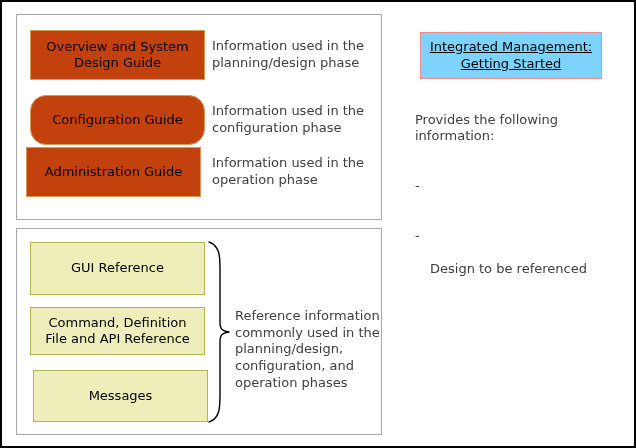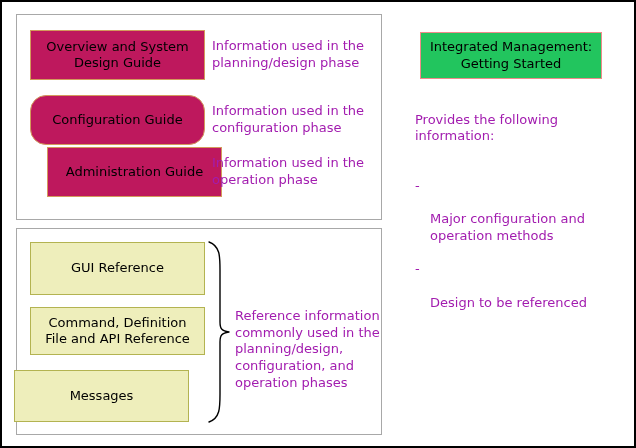--- a/index.html
+++ b/index.html
@@ -37,51 +37,52 @@
     display: flex;
     align-items: center;
     justify-content: center;
     text-align: center;
     font-size: 13px;
     color: #000000;
     line-height: 1.25;
     padding: 2px 6px;
   }
   .box-orange {
-    background: #be185d;
+    background: #c2410c;
     border: 1px solid #d39a5c;
   }
   .box-yellow {
     background: #eeeebb;
     border: 1px solid #b3b351;
   }
   .box-pink {
-    background: #22c55e;
+    background: #7dd3fc;
     border: 1px solid #f08a8a;
+    text-decoration: underline;
   }
 
   
   #box-overview      { left: 28px; top: 28px;  width: 175px; height: 50px; }
   #box-configuration { left: 28px; top: 93px;  width: 175px; height: 50px; border-radius: 16px; }
-  #box-administration{ left: 45px; top: 145px; width: 175px; height: 50px; }
+  #box-administration{ left: 24px; top: 145px; width: 175px; height: 50px; }
 
   
   #box-gui      { left: 28px; top: 240px; width: 175px; height: 53px; }
   #box-command  { left: 28px; top: 305px; width: 175px; height: 48px; }
-  #box-messages { left: 12px; top: 368px; width: 175px; height: 52px; }
+  #box-messages { left: 31px; top: 368px; width: 175px; height: 52px; }
 
   
   #box-integrated { left: 418px; top: 30px; width: 182px; height: 47px; }
 
   
   .desc {
     position: absolute;
     font-size: 13px;
     line-height: 1.28;
-    color: #a21caf;
+    color: #404040;
     white-space: pre-line;
   }
   #desc-overview       { left: 210px; top: 36px;  width: 165px; }
   #desc-configuration  { left: 210px; top: 101px; width: 165px; }
   #desc-administration { left: 210px; top: 153px; width: 165px; }
 
   #desc-reference { left: 233px; top: 288px; width: 145px; margin-top: 18px; }
 
   #right-intro   { left: 413px; top: 93px;  width: 200px; }
   #right-outro   { left: 419px; top: 181px; width: 200px; }
@@ -156,22 +157,20 @@
 
   <div class="manual-box box-pink" id="box-integrated">Integrated Management:
 Getting Started</div>
 
   <div class="desc" id="right-intro">
     <div>Provides the following
 information:</div>
     <ul class="bullet-list">
       <li>
         <span class="dash">-</span>
-        <span>Major configuration and
-operation methods</span>
       </li>
       <li>
         <span class="dash">-</span>
         <span>Design to be referenced</span>
       </li>
     </ul>
   </div>
 
 
 </div>

